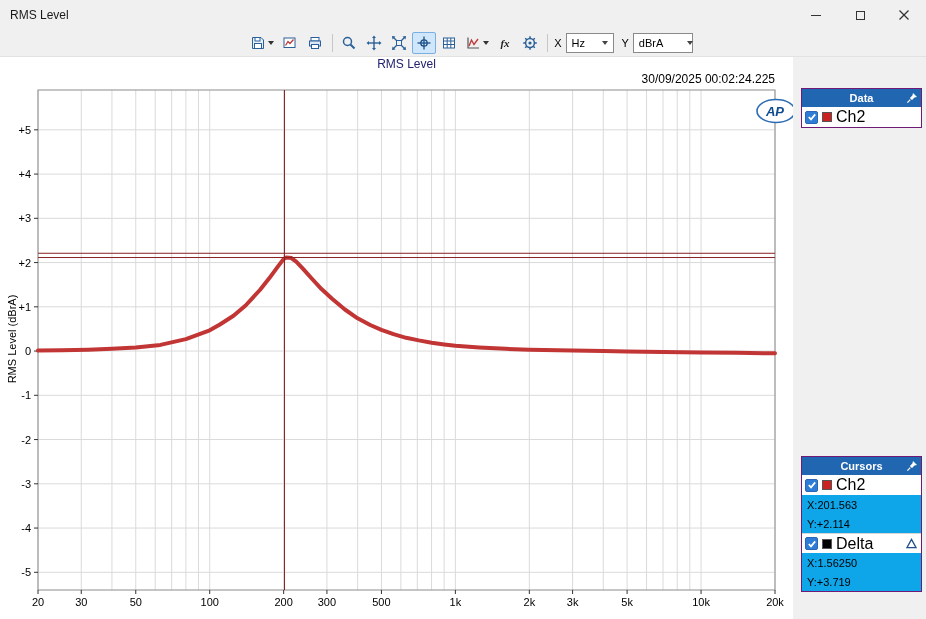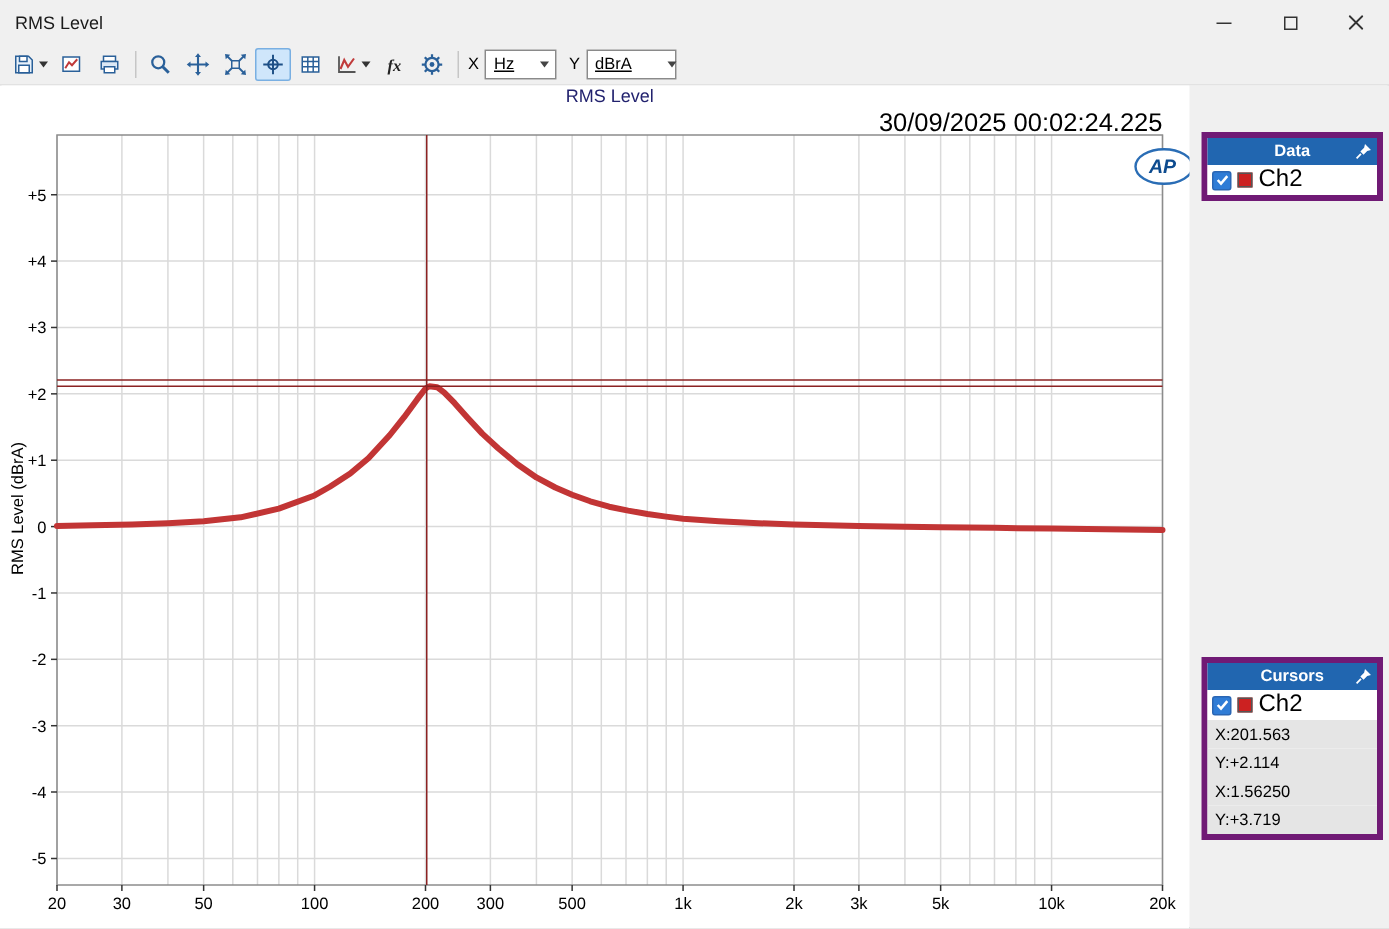--- a/index.html
+++ b/index.html
@@ -18,72 +18,72 @@
   }
   .titlebar .title { margin-left: 10px; font-size: 12px; color: #1a1a1a; }
   .win-controls { margin-left: auto; display: flex; height: 100%; }
   .win-btn { width: 44px; height: 100%; display: flex; align-items: center; justify-content: center; }
   .min-glyph { width: 10px; height: 1px; background: #333; }
   .max-glyph { width: 9px; height: 9px; border: 1px solid #333; }
   
   .toolbar {
     position: absolute; top: 30px; left: 0; right: 0; height: 27px;
     background: #f0f0f0; border-bottom: 1px solid #e2e2e2;
-    display: flex; align-items: center; padding-left: 5px;
+    display: flex; align-items: center; padding-left: 20px; justify-content: center;
   }
   #toolbar-buttons { display: flex; align-items: center; }
   .tb-btn {
     height: 22px; min-width: 24px; padding: 0 2px;
     display: flex; align-items: center; justify-content: center;
     border: 1px solid transparent; border-radius: 2px; margin-right: 1px;
     background: transparent;
   }
   .tb-btn.selected { background: #cfe6fb; border-color: #79afe2; }
   .tb-btn svg { display: block; }
   .tb-dd {
     width: 0; height: 0; margin-left: 2px;
     border-left: 3px solid transparent; border-right: 3px solid transparent;
     border-top: 4px solid #333;
   }
   .tb-sep { width: 1px; height: 18px; background: #c6c6c6; margin: 0 4px; }
   .axis-letter { font-size: 11px; color: #000; margin: 0 4px 0 2px; }
   .combo {
     height: 20px; background: #fff; border: 1px solid #8a8a8a;
     display: flex; align-items: center; font-size: 11px; color: #000;
-    padding-left: 5px; margin-right: 6px; text-decoration: underline;
+    padding-left: 5px; margin-right: 6px;
   }
   .combo .arrow-box { margin-left: auto; width: 15px; display: flex; justify-content: center; align-items: center; }
   .combo .arrow { width: 0; height: 0; border-left: 3.5px solid transparent; border-right: 3.5px solid transparent; border-top: 4px solid #444; }
   .combo.x-units { width: 48px; }
   .combo.y-units { width: 60px; gap: 24px; }
   
   .chart-area { position: absolute; top: 57px; left: 0; width: 793px; bottom: 0; background: #fff; }
   .chart-title { position: absolute; top: 0; left: 38px; width: 737px; text-align: center; font-size: 12px; color: #22226e; }
-  .timestamp { position: absolute; top: 15px; right: 18px; font-size: 17px; color: #000; }
+  .timestamp { position: absolute; top: 15px; right: 18px; font-size: 12px; color: #000; }
   .ylabel {
     position: absolute; top: 276px; left: -88px; width: 200px; text-align: center;
     font-size: 11px; color: #000; transform: rotate(-90deg);
   }
   .xlabel { position: absolute; top: 547px; left: 38px; width: 737px; text-align: center; font-size: 11px; color: #000; }
   #plot { position: absolute; top: 0; left: 0; }
   #plot text { font-family: "Liberation Sans", sans-serif; }
   .ap-logo { position: absolute; top: 40px; left: 754px; width: 46px; height: 28px; }
   
   .dock { position: absolute; top: 57px; left: 793px; right: 0; bottom: 0; background: #f0f0f0; }
-  .panel { position: absolute; left: 8px; width: 121px; background: #fff; border: 4px solid #701a75; }
+  .panel { position: absolute; left: 8px; width: 121px; background: #fff; border: 1px solid #701a75; }
   #data-panel { top: 31px; }
-  #cursors-panel { top: 381px; }
+  #cursors-panel { top: 399px; }
   .panel-header {
     height: 18px; background: #2166b0; color: #fff; font-size: 11px; font-weight: bold;
     display: flex; align-items: center; justify-content: center; position: relative;
   }
   .pin-icon { position: absolute; right: 3px; top: 3px; }
   .panel-row { height: 20px; display: flex; align-items: center; padding-left: 3px; gap: 4px; font-size: 16px; color: #000; background: #fff; }
   .panel-row.divided { border-top: 1px solid #d6d6d6; }
-  .panel-val-row { height: 19px; display: flex; align-items: center; padding-left: 5px; font-size: 11px; color: #000; background: #e5e5e5; }
+  .panel-val-row { height: 19px; display: flex; align-items: center; padding-left: 5px; font-size: 11px; color: #000; background: #0ea5e9; }
   .checkbox {
     width: 13px; height: 13px; background: #2f7cd6; border: 1px solid #2a66b4;
     border-radius: 2px; display: flex; align-items: center; justify-content: center; flex: 0 0 auto;
   }
   .swatch { width: 10px; height: 10px; border: 1px solid #555; flex: 0 0 auto; }
   .delta-badge { margin-left: auto; margin-right: 4px; display: flex; }
 </style>
 </head>
 <body>
 
@@ -395,17 +395,31 @@
           <span class="checkbox">
             <svg width="10" height="10" viewBox="0 0 10 10">
               <polyline points="1.8,5 4,7.4 8.2,2.4" stroke="#fff" stroke-width="1.7" fill="none"></polyline>
             </svg>
           </span>
           <span class="swatch" style="background: rgb(204, 33, 33);"></span>
           <span>Ch2</span>
         </div>
         <div class="panel-val-row">X:201.563</div>
         <div class="panel-val-row">Y:+2.114</div>
+        <div class="panel-row divided">
+          <span class="checkbox">
+            <svg width="10" height="10" viewBox="0 0 10 10">
+              <polyline points="1.8,5 4,7.4 8.2,2.4" stroke="#fff" stroke-width="1.7" fill="none"></polyline>
+            </svg>
+          </span>
+          <span class="swatch" style="background: rgb(0, 0, 0);"></span>
+          <span>Delta</span>
+          <span class="delta-badge">
+            <svg width="11" height="11" viewBox="0 0 12 12">
+              <polygon points="6,1.5 11,10.5 1,10.5" fill="none" stroke="#1f4e8c" stroke-width="1.4"></polygon>
+            </svg>
+          </span>
+        </div>
         <div class="panel-val-row">X:1.56250</div>
         <div class="panel-val-row">Y:+3.719</div>
       </div>
   </div>
 </div>
 
 </body></html>

